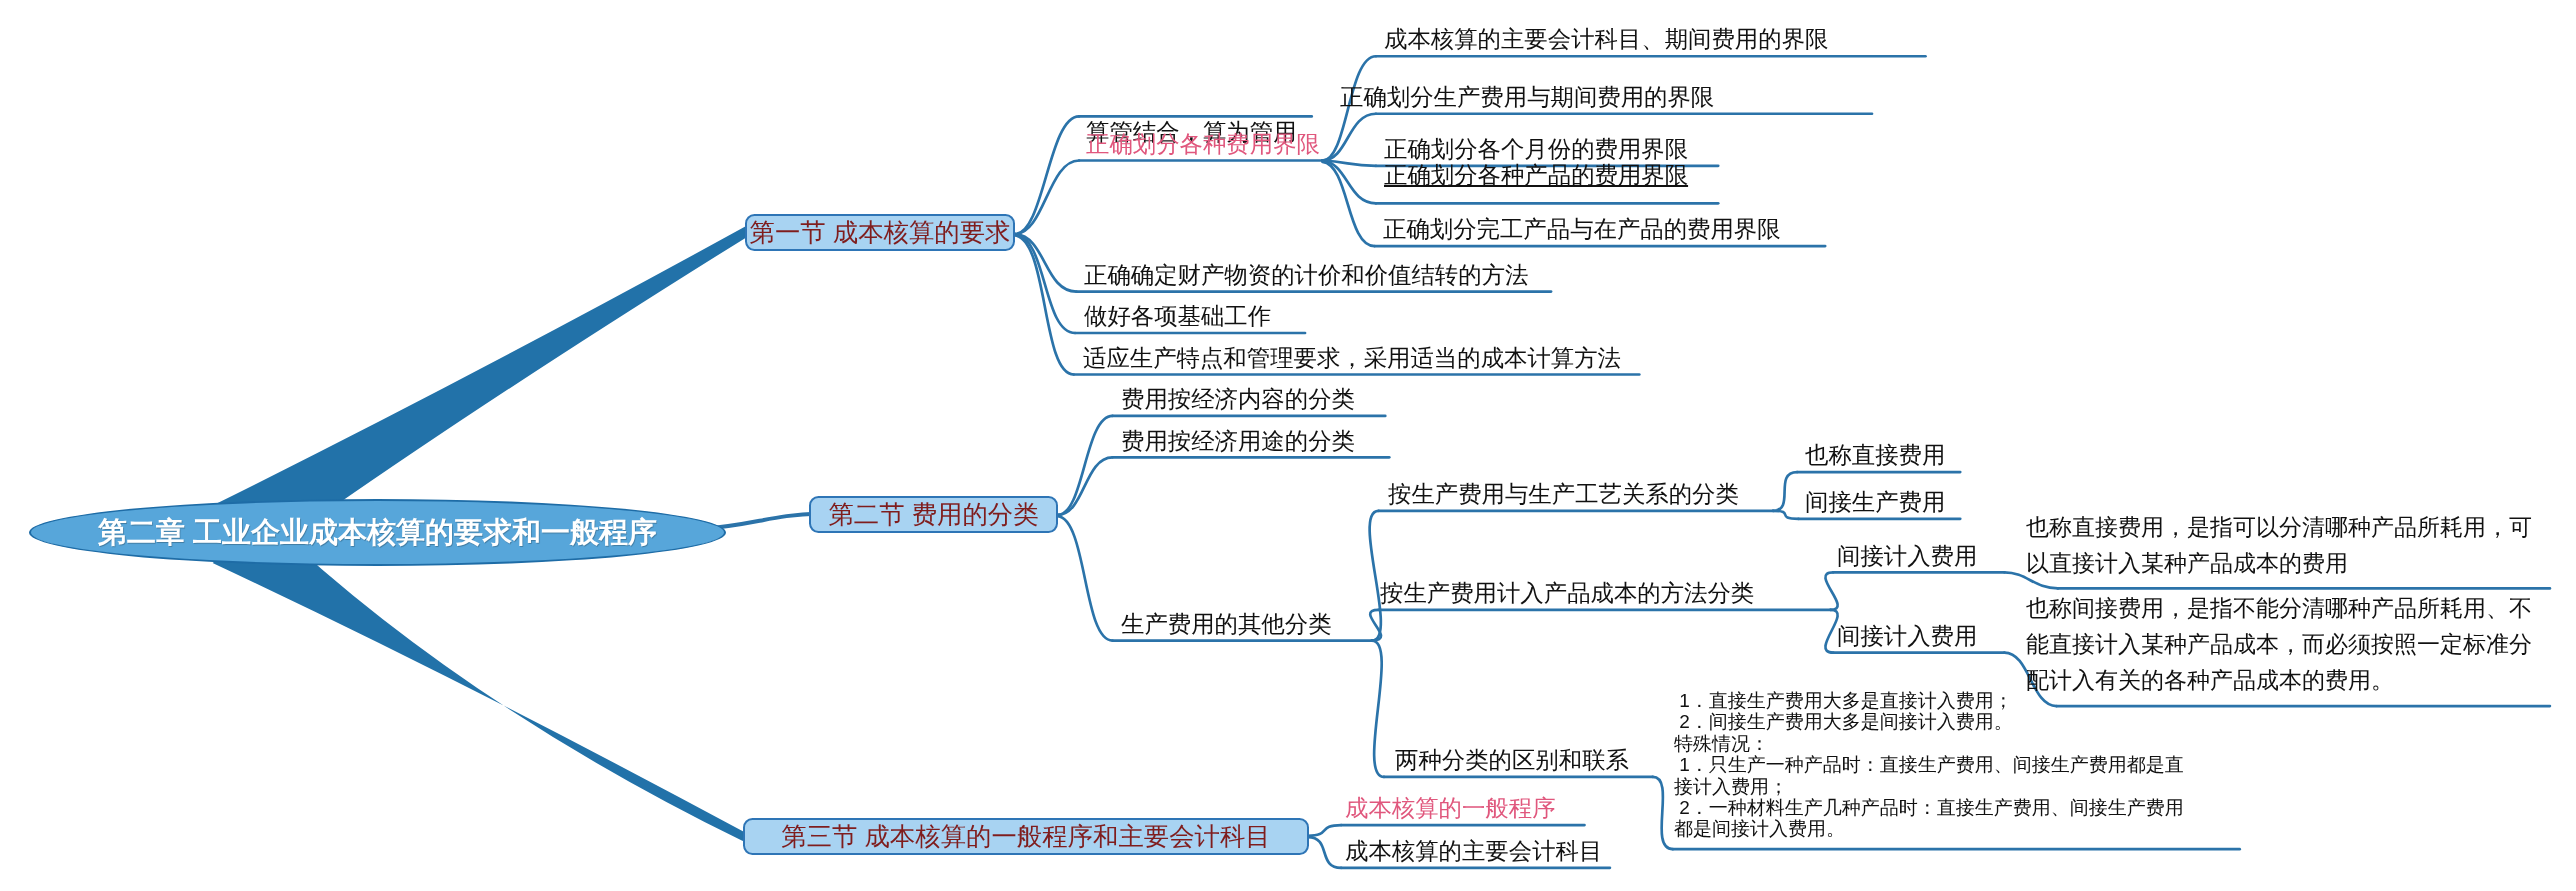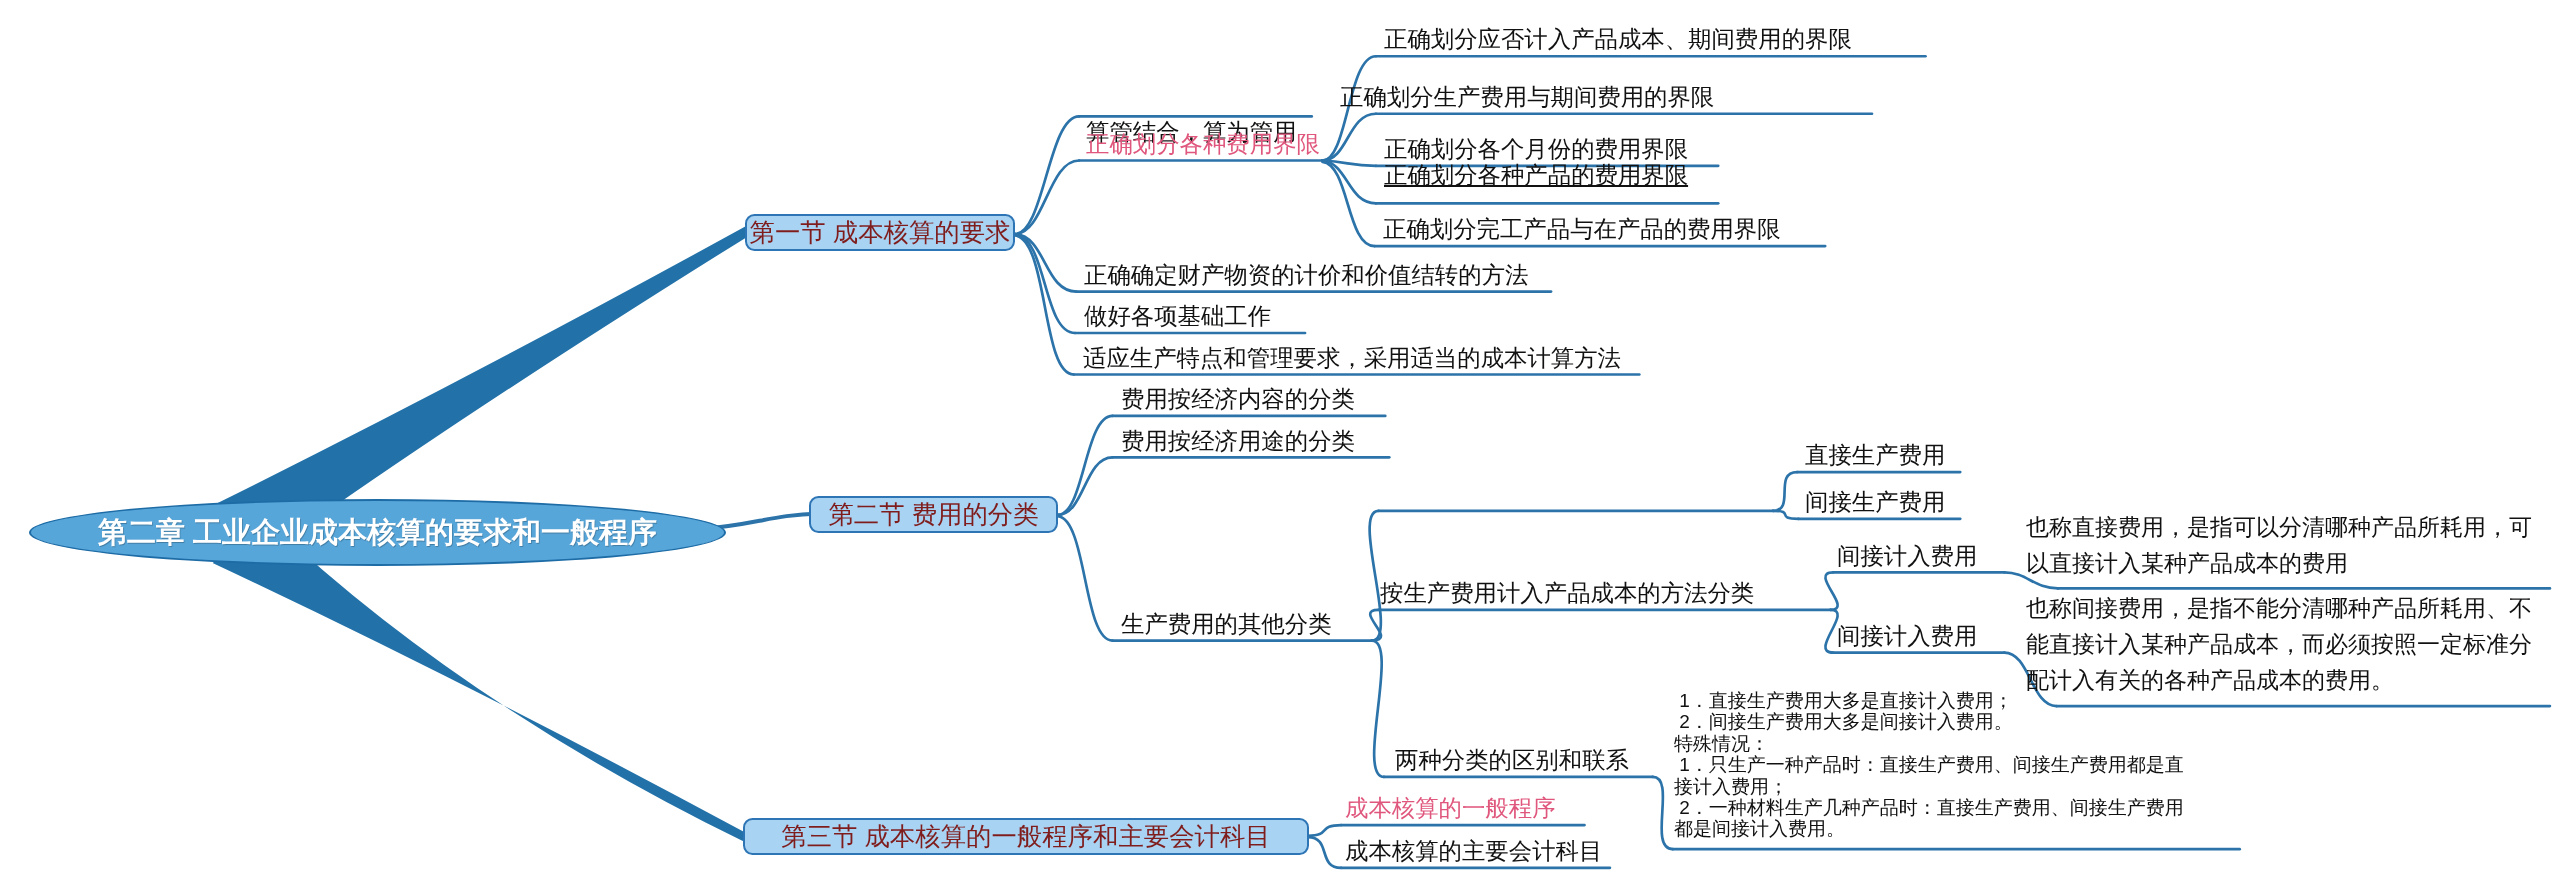--- a/index.html
+++ b/index.html
@@ -132,33 +132,34 @@
   </div>
   <div class="topic-box" style="left:809px;top:496px;width:249px;">
     <span class="lbl">第二节 费用的分类</span>
   </div>
   <div class="topic-box" style="left:743px;top:818px;width:566px;">
     <span class="lbl">第三节 成本核算的一般程序和主要会计科目</span>
   </div>
 
   <div class="ul-label" style="left:1086px;top:86px;margin-top:32px;">算管结合，算为管用</div>
   <div class="ul-label pink" style="left:1086px;top:130px;">正确划分各种费用界限</div>
-  <div class="ul-label" style="left:1384px;top:25.4px;">正确划分应否计入产品成本、期间费用的界限</div>
+  <div class="ul-label" style="left:1384px;top:25.4px;">成本核算的主要会计科目、期间费用的界限</div>
   <div class="ul-label" style="left:1340px;top:83px;">正确划分生产费用与期间费用的界限</div>
   <div class="ul-label" style="left:1384px;top:135px;">正确划分各个月份的费用界限</div>
   <div class="ul-label" style="left:1384px;top:161px;text-decoration:underline;">正确划分各种产品的费用界限</div>
   <div class="ul-label" style="left:1383px;top:215px;">正确划分完工产品与在产品的费用界限</div>
   <div class="ul-label" style="left:1084px;top:261px;">正确确定财产物资的计价和价值结转的方法</div>
   <div class="ul-label" style="left:1084px;top:302px;">做好各项基础工作</div>
   <div class="ul-label" style="left:1083px;top:344px;">适应生产特点和管理要求，采用适当的成本计算方法</div>
 
   <div class="ul-label" style="left:1121px;top:385px;">费用按经济内容的分类</div>
   <div class="ul-label" style="left:1121px;top:427px;">费用按经济用途的分类</div>
   <div class="ul-label" style="left:1121px;top:610px;">生产费用的其他分类</div>
-  <div class="ul-label" style="left:1805px;top:441px;">直接生产费用</div>
+  <div class="ul-label" style="left:1388px;top:480px;">按生产费用与生产工艺关系的分类</div>
+  <div class="ul-label" style="left:1805px;top:441px;">也称直接费用</div>
   <div class="ul-label" style="left:1805px;top:488px;">间接生产费用</div>
   <div class="ul-label" style="left:1380px;top:579px;">按生产费用计入产品成本的方法分类</div>
   <div class="ul-label" style="left:1837px;top:542px;">间接计入费用</div>
   <div class="note" style="left:2026px;top:509px;">也称直接费用，是指可以分清哪种产品所耗用，可
 以直接计入某种产品成本的费用</div>
   <div class="ul-label" style="left:1837px;top:622px;">间接计入费用</div>
   <div class="note" style="left:2026px;top:590px;">也称间接费用，是指不能分清哪种产品所耗用、不
 能直接计入某种产品成本，而必须按照一定标准分
 配计入有关的各种产品成本的费用。</div>
   <div class="ul-label" style="left:1395px;top:746px;">两种分类的区别和联系</div>

